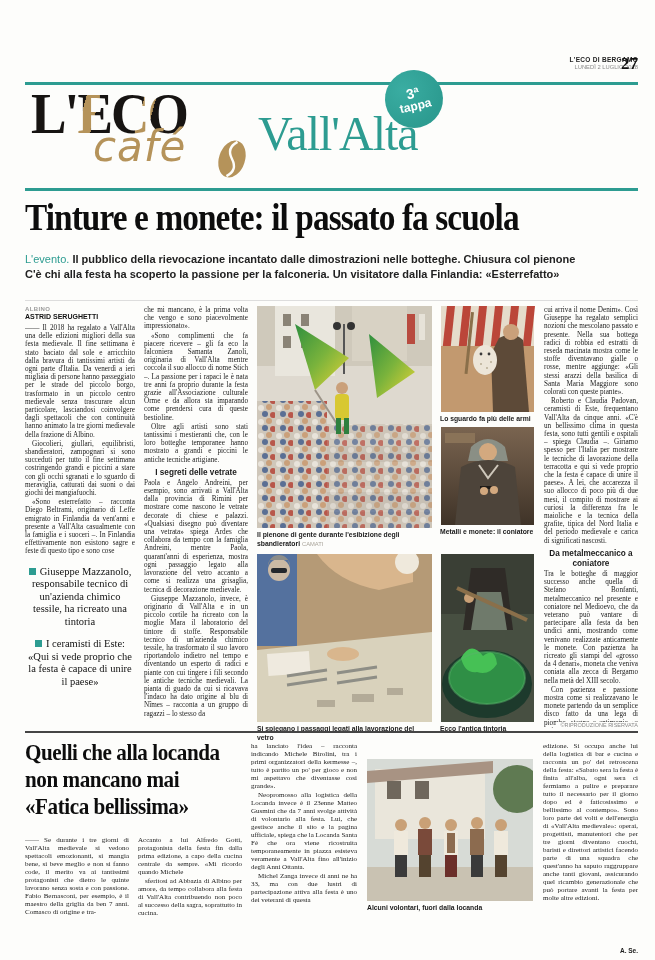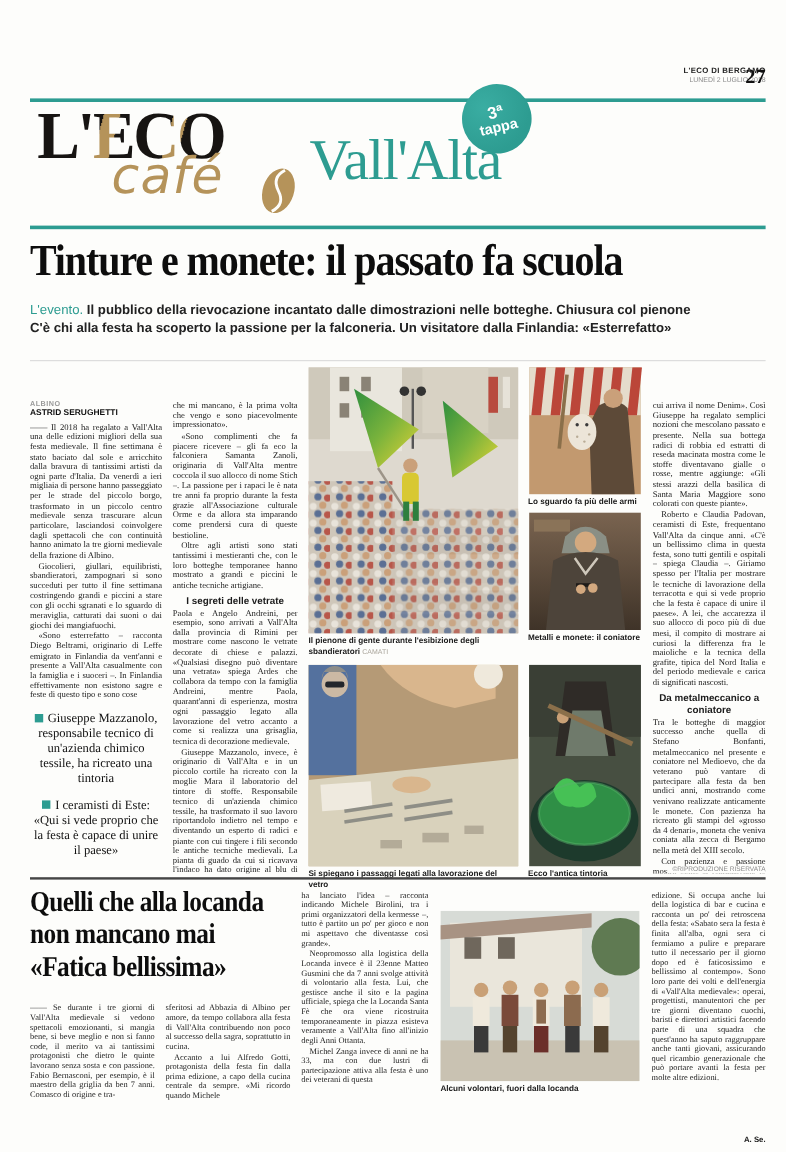--- a/index.html
+++ b/index.html
@@ -31,21 +31,21 @@
   
   .headline{position:absolute;left:25px;top:198px;width:680px;
     font:bold 37px/40px "Liberation Serif",serif;letter-spacing:-1px;color:#0d0d0d;
     transform:scaleX(.9);transform-origin:left;white-space:nowrap;}
   .standfirst{position:absolute;left:25px;top:252px;width:613px;
     font:11px/15px "Liberation Sans",sans-serif;color:#222;font-weight:bold;}
   .standfirst .kicker{color:var(--teal);font-weight:normal;}
   
   .main{position:absolute;left:25px;top:300px;width:613px;height:428px;border-top:1px solid #ddd;
     display:flex;gap:9px;padding-top:5px;box-sizing:border-box;}
-  .tcol{font:7.2px/8.2px "Liberation Serif",serif;text-align:justify;overflow:hidden;position:relative;margin-top:28px;}
+  .tcol{font:7.2px/8.2px "Liberation Serif",serif;text-align:justify;overflow:hidden;position:relative;}
   .c1{width:110px;} .c2{width:104px;} .c4{width:94px;}
   .tcol p{margin:0 0 1px;}
   .tcol p + p{text-indent:7px;}
   .kick-loc{font:bold 6px "Liberation Sans",sans-serif;color:#9a9a9a;letter-spacing:.4px;}
   .kick-by{font:bold 7px "Liberation Sans",sans-serif;color:#111;margin:1px 0 4px;}
   .subhead{font:bold 8.2px/10px "Liberation Sans",sans-serif;margin:4px 0 1px;text-align:center;}
   .pull{margin-top:10px;font:10.5px/12.5px "Liberation Serif",serif;text-align:center;color:#111;}
   .pull .sq{display:inline-block;width:7px;height:7px;background:var(--teal);margin-right:4px;}
   .repr{position:absolute;right:0;bottom:0;background:#fdfdfb;font:5.5px "Liberation Sans",sans-serif;color:#8a8a8a;padding-left:4px;}
   
@@ -300,22 +300,22 @@
     <h2 class="b-head" style="margin:0;">
       <span>Quelli che alla locanda</span>
       <span>non mancano mai</span>
       <span>«Fatica bellissima»</span>
     </h2>
 
     <div class="bc bc1">
       <p>—— Se durante i tre giorni di Vall'Alta medievale si vedono spettacoli emozionanti, si mangia bene, si beve meglio e non si fanno code, il merito va ai tantissimi protagonisti che dietro le quinte lavorano senza sosta e con passione. Fabio Bernasconi, per esempio, è il maestro della griglia da ben 7 anni. Comasco di origine e tra-</p>
     </div>
     <div class="bc bc2">
+      <p>Accanto a lui Alfredo Gotti, protagonista della festa fin dalla prima edizione, a capo della cucina centrale da sempre. «Mi ricordo quando Michele</p>
       <p>sferitosi ad Abbazia di Albino per amore, da tempo collabora alla festa di Vall'Alta contribuendo non poco al successo della sagra, soprattutto in cucina.</p>
-      <p>Accanto a lui Alfredo Gotti, protagonista della festa fin dalla prima edizione, a capo della cucina centrale da sempre. «Mi ricordo quando Michele</p>
     </div>
     <div class="bc bc3">
       <p>ha lanciato l'idea – racconta indicando Michele Birolini, tra i primi organizzatori della kermesse –, tutto è partito un po' per gioco e non mi aspettavo che diventasse così grande».</p>
       <p>Neopromosso alla logistica della Locanda invece è il 23enne Matteo Gusmini che da 7 anni svolge attività di volontario alla festa. Lui, che gestisce anche il sito e la pagina ufficiale, spiega che la Locanda Santa Fè che ora viene ricostruita temporaneamente in piazza esisteva veramente a Vall'Alta fino all'inizio degli Anni Ottanta.</p>
       <p>Michel Zanga invece di anni ne ha 33, ma con due lustri di partecipazione attiva alla festa è uno dei veterani di questa</p>
     </div>
 
     <div class="b-photo">
       <svg class="ph" width="166" height="142" viewBox="0 0 166 142">
         <rect width="166" height="142" fill="#d7dbd6"></rect>

